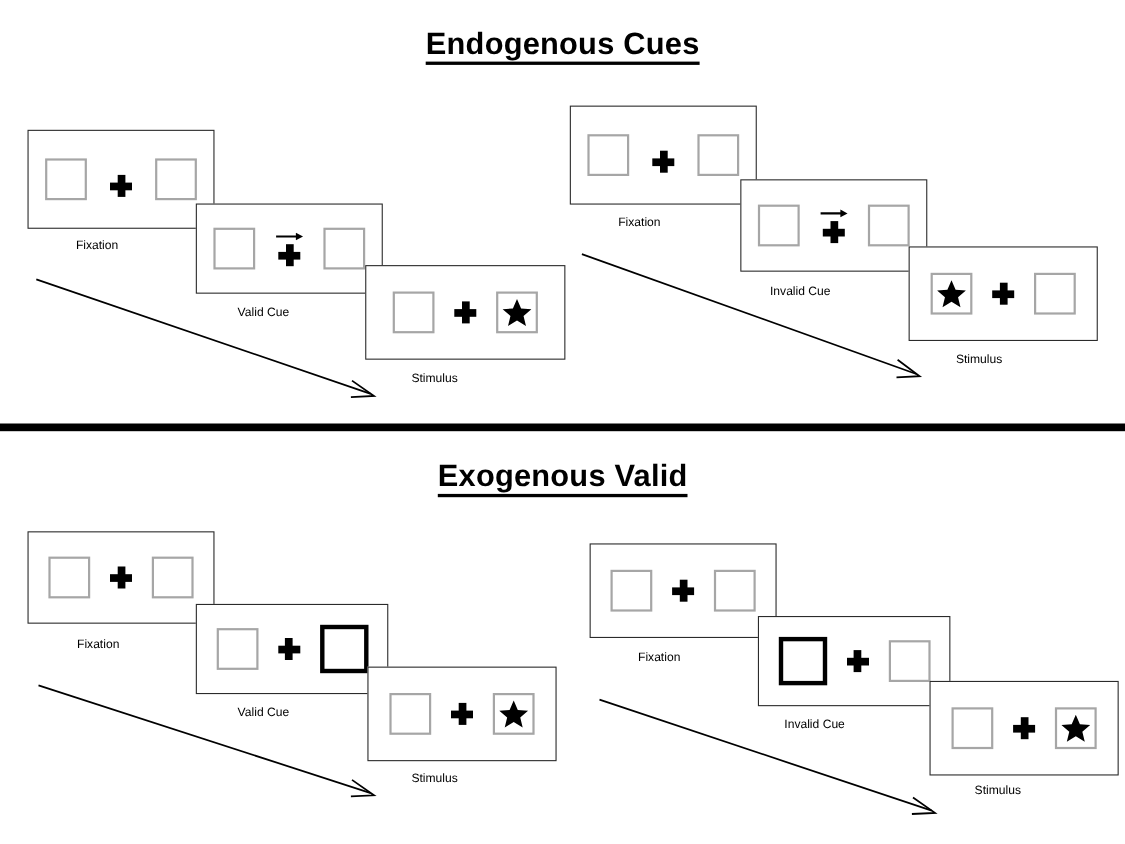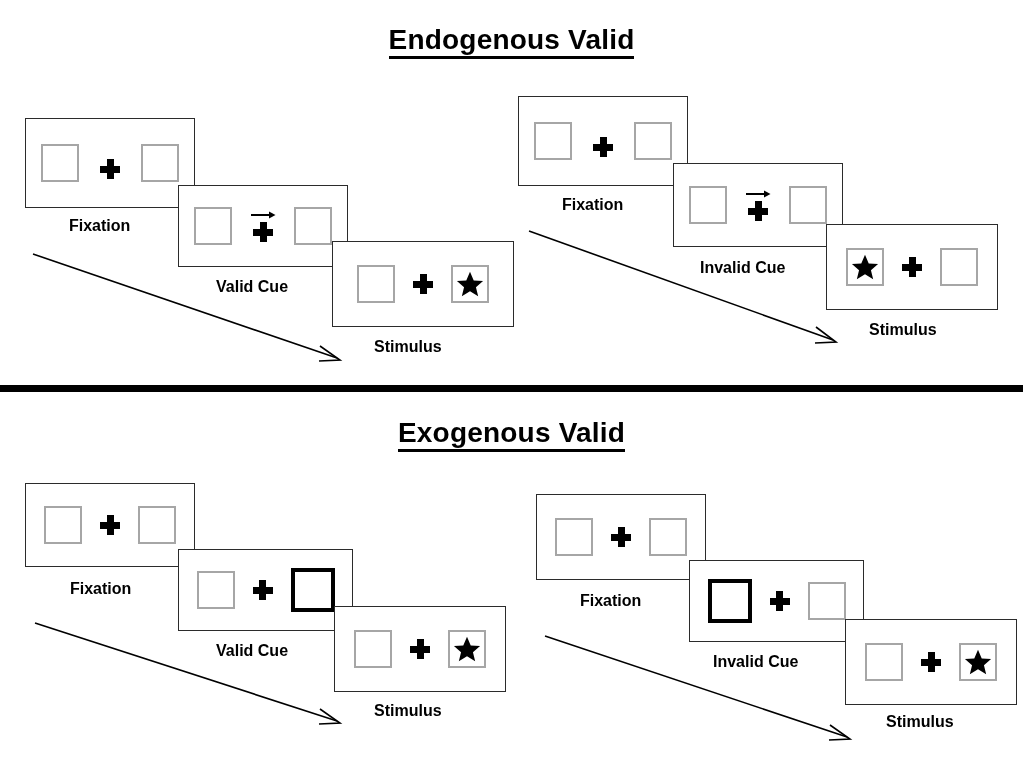--- a/index.html
+++ b/index.html
@@ -124,36 +124,36 @@
   
   .star {
     width: 28px;
     height: 28px;
     display: block;
   }
 
   
   .caption {
     position: absolute;
-    font-size: 16px;
-    font-weight: bold;
+    font-size: 11px;
+    font-weight: normal;
     white-space: nowrap;
   }
 
   
   .time-arrow {
     position: absolute;
     overflow: visible;
   }
 </style>
 </head>
 <body>
 
 <div class="section-title" id="title-endogenous">
-  <span>Endogenous Valid</span>
+  <span>Endogenous Cues</span>
 </div>
 
 <div class="panel" style="left:25px; top:118px; width:170px; height:90px;">
   <div class="panel-inner">
     <div class="sqbox"></div>
     <div class="center-col">
       <span class="arrow-spacer"></span>
       <div class="cross"></div>
     </div>
     <div class="sqbox"></div>

